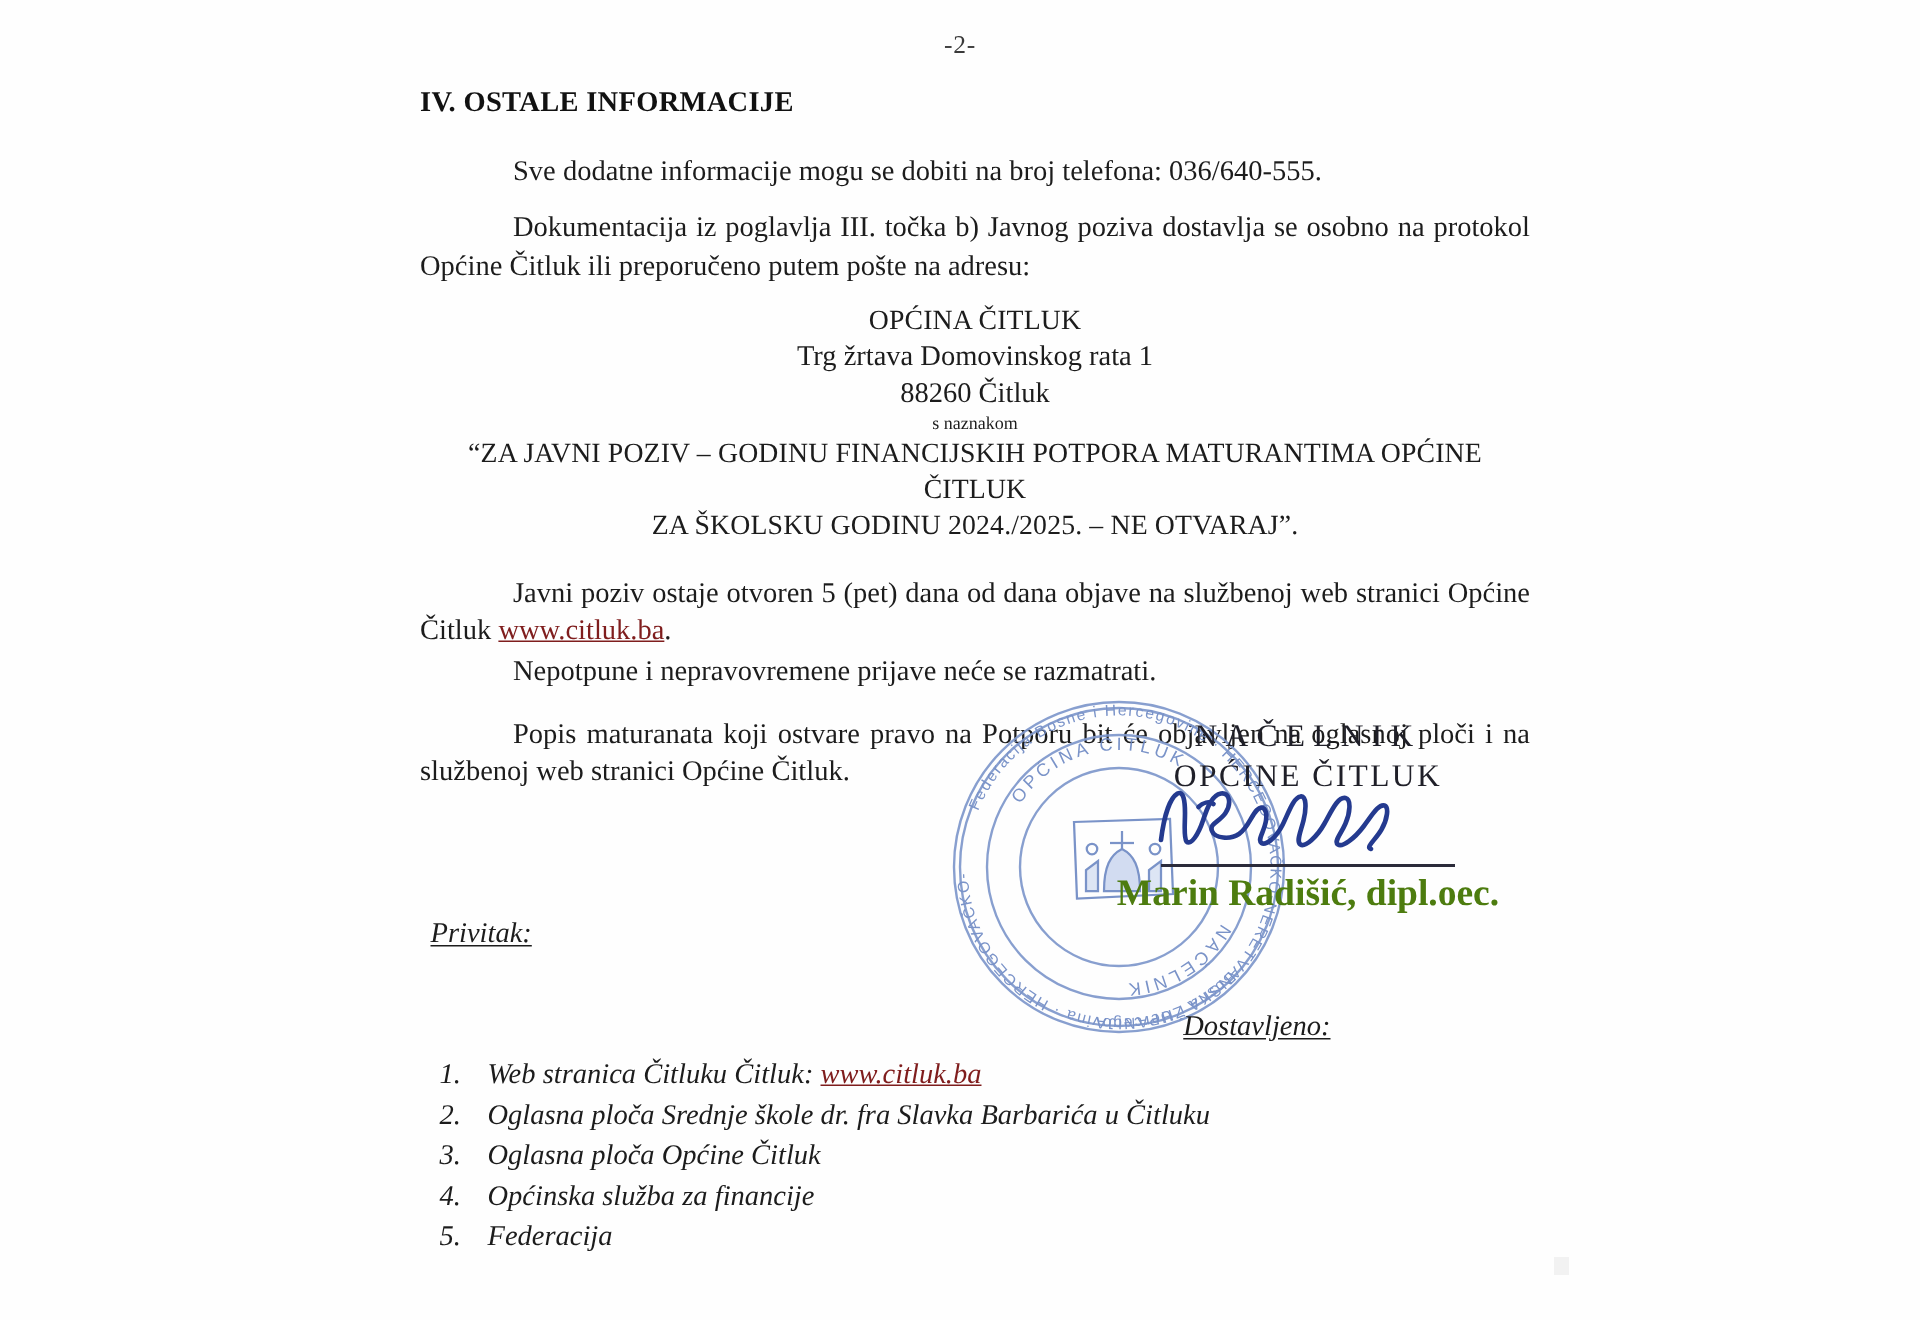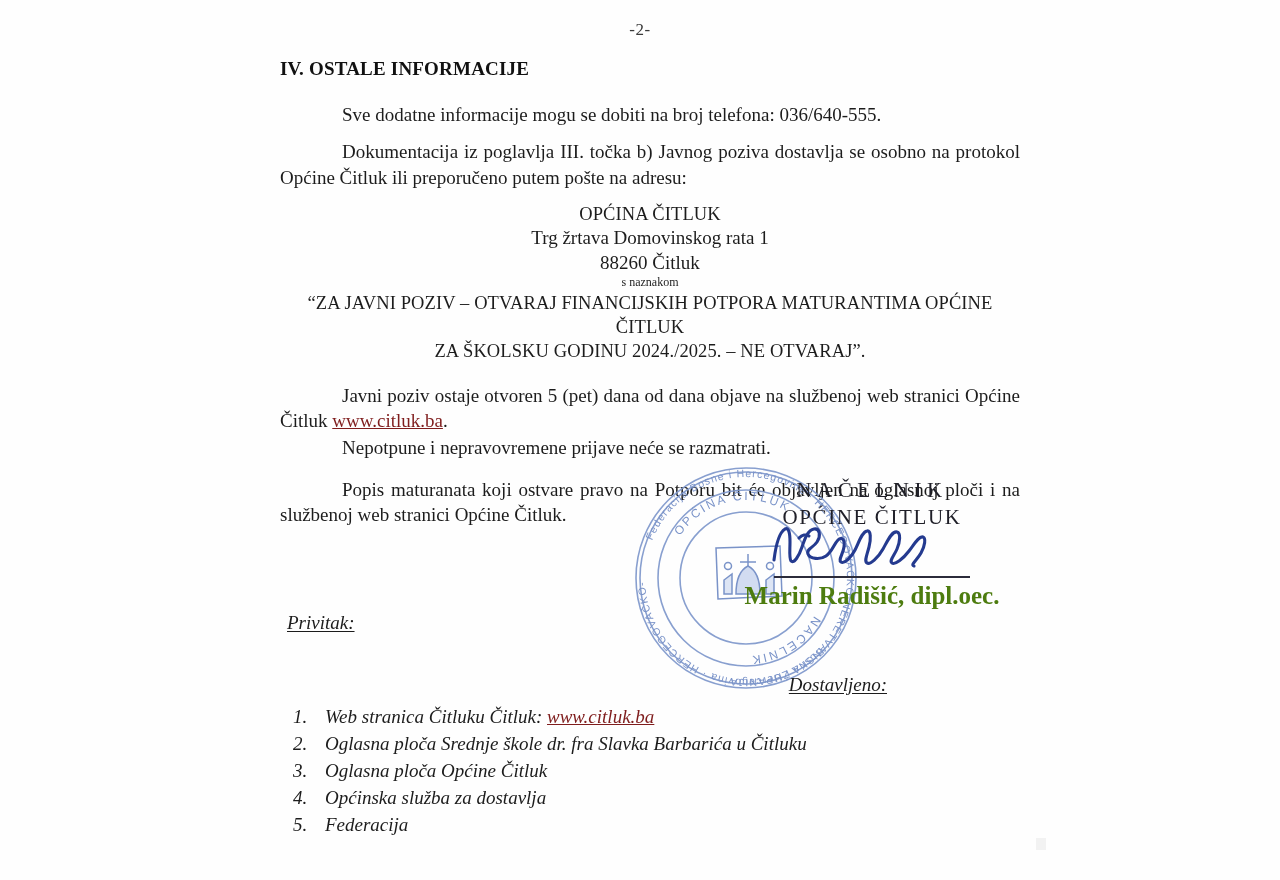--- a/index.html
+++ b/index.html
@@ -239,21 +239,21 @@
 
     <p class="body">Sve dodatne informacije mogu se dobiti na broj telefona: 036/640-555.</p>
 
     <p class="body">Dokumentacija iz poglavlja III. točka b) Javnog poziva dostavlja se osobno na protokol Općine Čitluk ili preporučeno putem pošte na adresu:</p>
 
     <div class="centered-block">
       <span class="line caps">OPĆINA ČITLUK</span>
       <span class="line">Trg žrtava Domovinskog rata 1</span>
       <span class="line">88260 Čitluk</span>
       <span class="line small">s naznakom</span>
-      <span class="line caps">“ZA JAVNI POZIV – OTVARAJ FINANCIJSKIH POTPORA MATURANTIMA OPĆINE ČITLUK</span>
+      <span class="line caps">“ZA JAVNI POZIV – GODINU FINANCIJSKIH POTPORA MATURANTIMA OPĆINE ČITLUK</span>
       <span class="line caps">ZA ŠKOLSKU GODINU 2024./2025. – NE OTVARAJ”.</span>
     </div>
 
     <div class="gap-lg"></div>
 
     <p class="body tight"><span>Javni poziv ostaje otvoren 5 (pet) dana od dana objave na službenoj web stranici Općine Čitluk </span><span class="inline-link">www.citluk.ba</span><span>.</span></p>
 
     <p class="body tight">Nepotpune i nepravovremene prijave neće se razmatrati.</p>
 
     <div class="gap-md"></div>
@@ -319,20 +319,20 @@
   <div class="attachments">
     <p class="attach-heading">Privitak:</p>
   </div>
 
   <div class="distribution">
     <p class="dist-heading">Dostavljeno:</p>
     <ol class="dist-list">
       <li><span>Web stranica Čitluku Čitluk: </span><span class="inline-link">www.citluk.ba</span></li>
       <li><span>Oglasna ploča Srednje škole dr. fra Slavka Barbarića u Čitluku</span></li>
       <li><span>Oglasna ploča Općine Čitluk</span></li>
-      <li><span>Općinska služba za dostavlja</span></li>
+      <li><span>Općinska služba za financije</span></li>
       <li><span>Federacija</span></li>
     </ol>
   </div>
 
   <div class="scan-artifact"></div>
 
 </div>
 
 </body></html>

